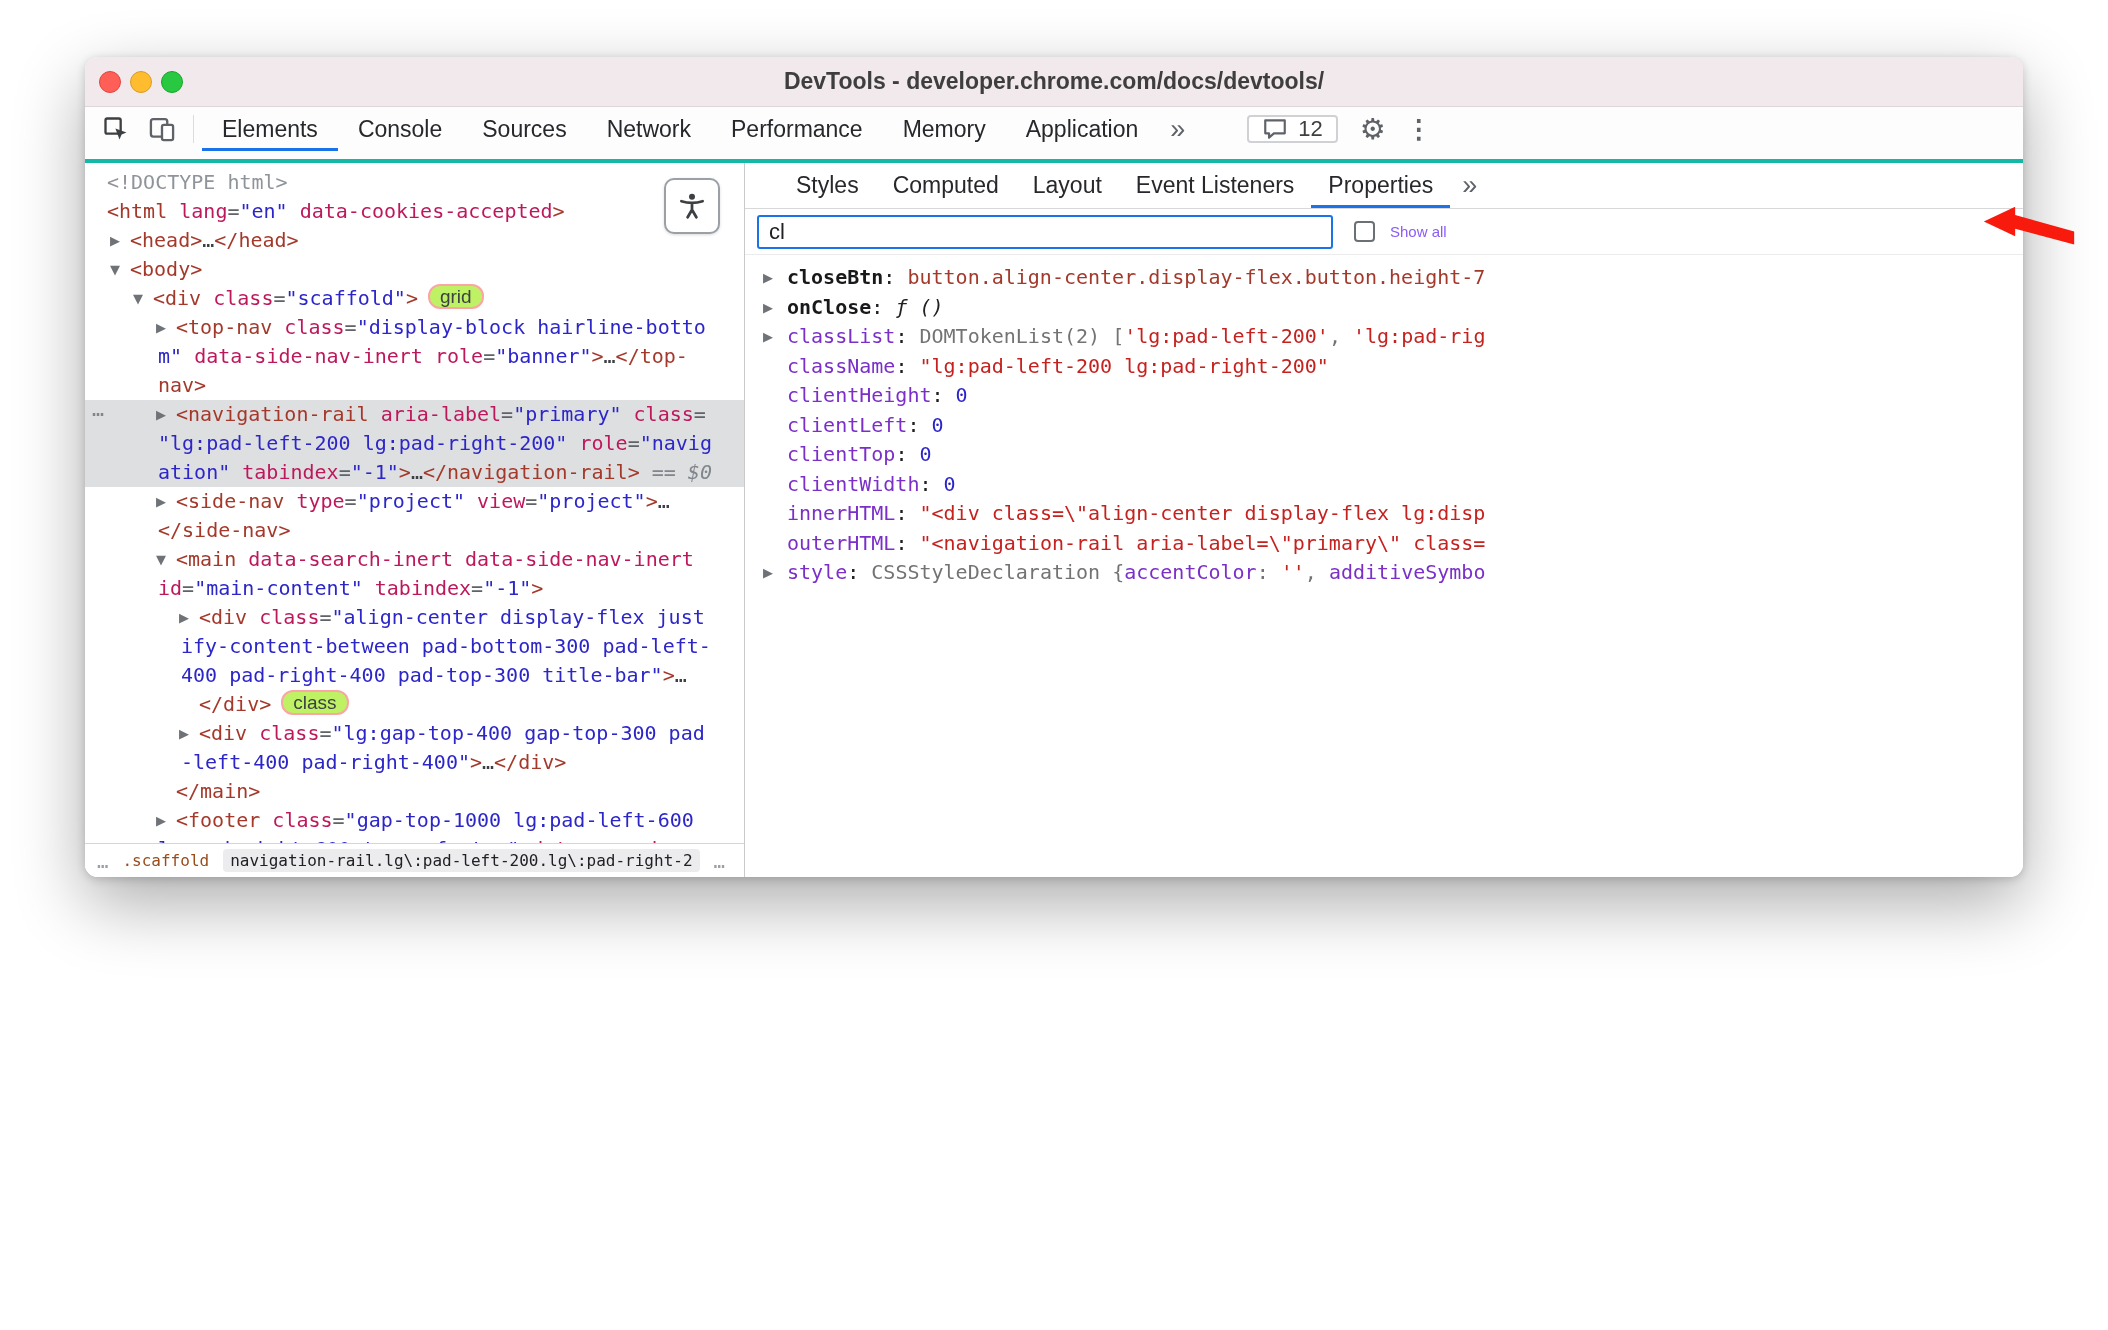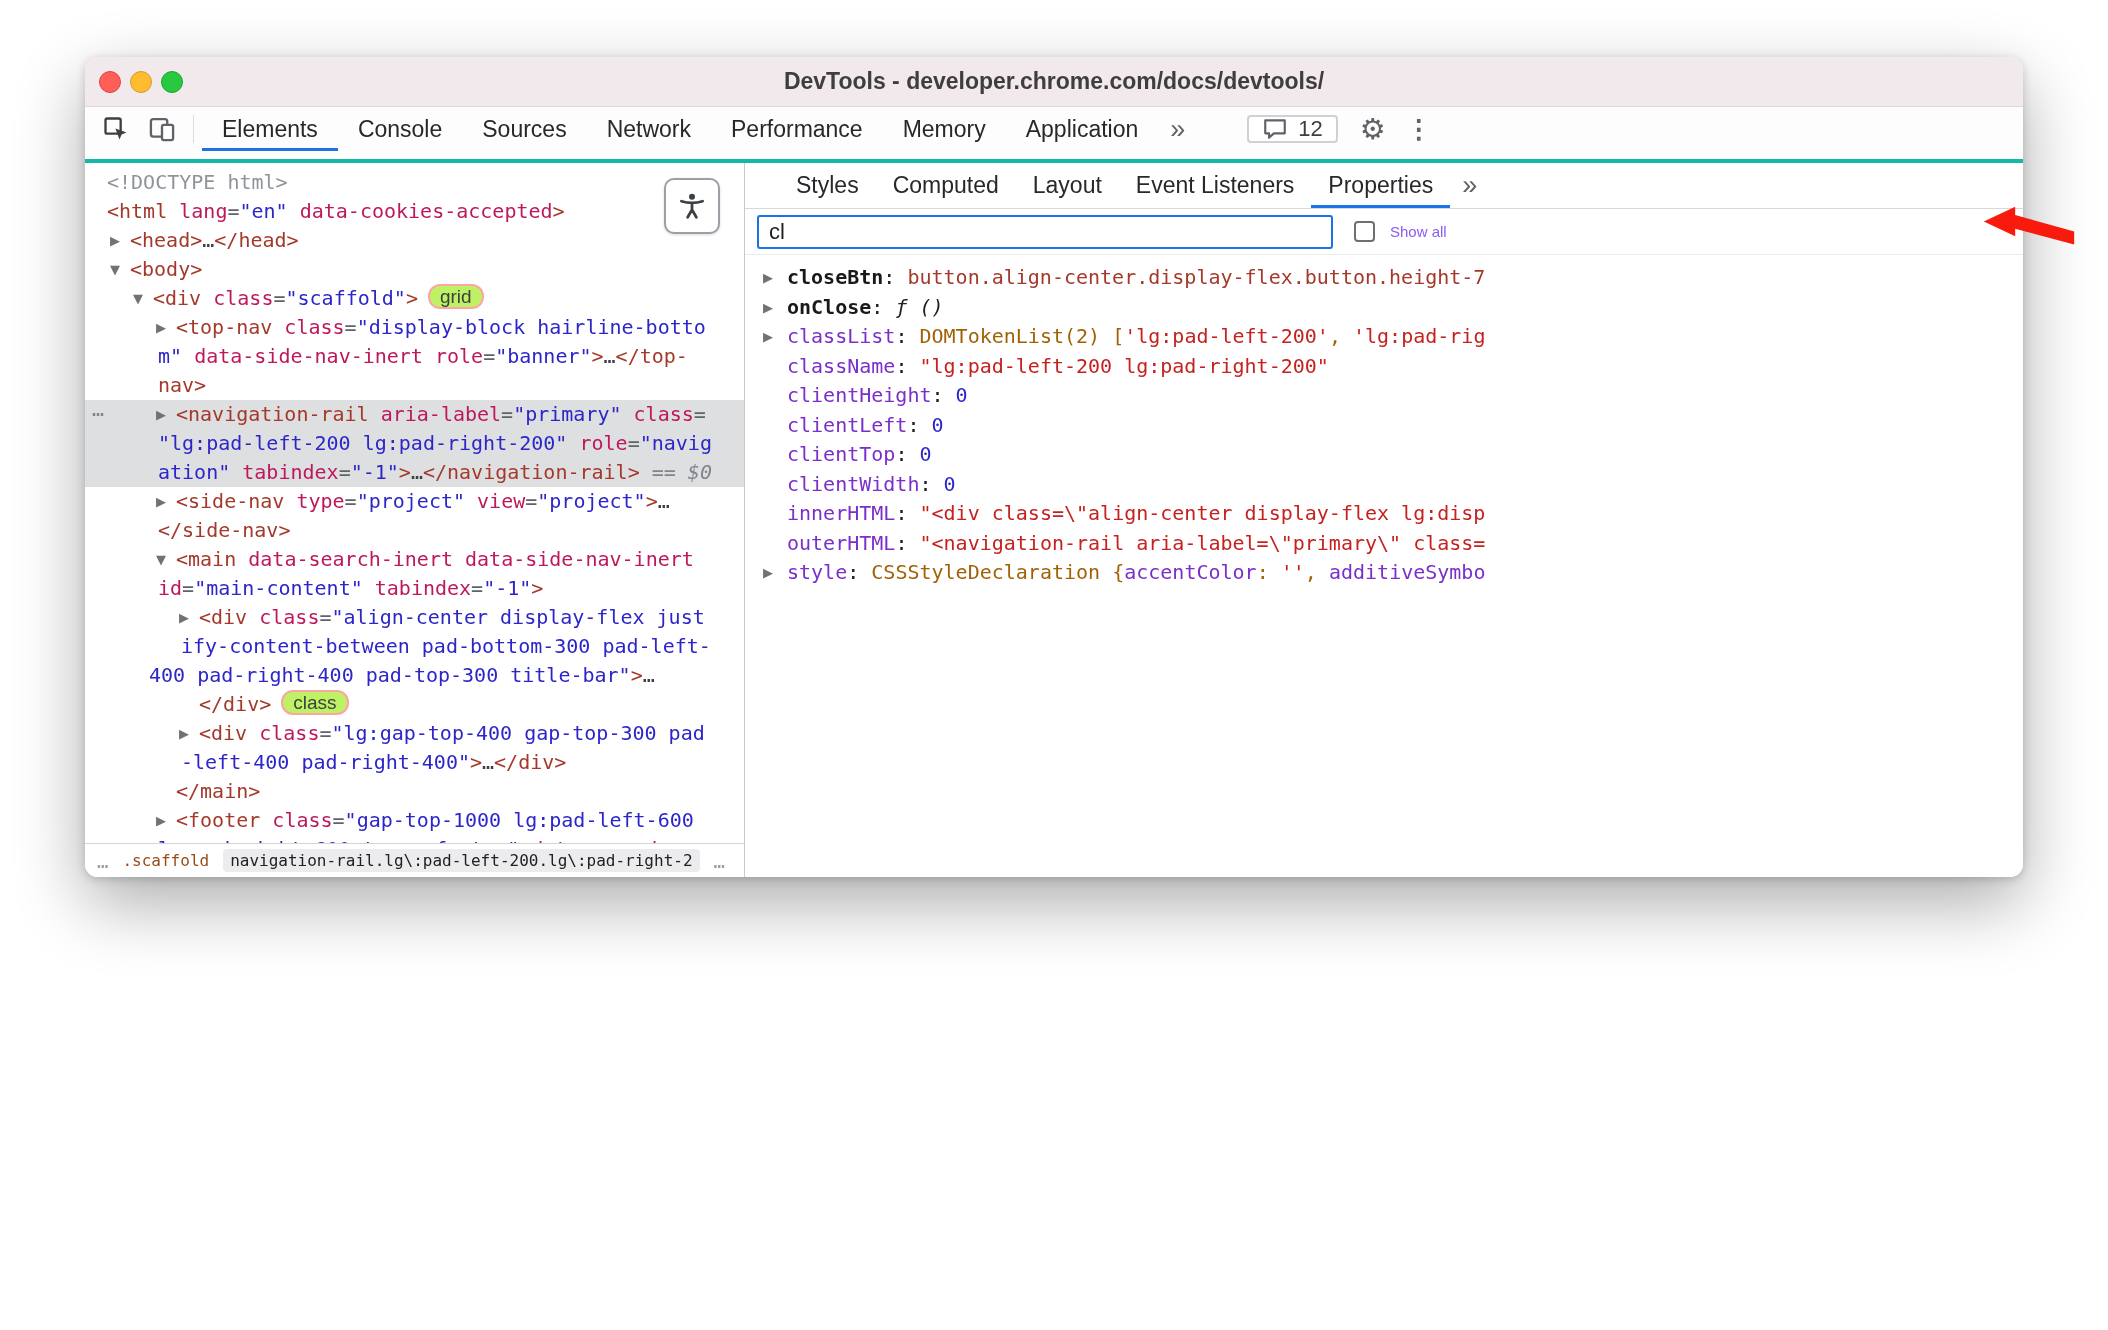--- a/index.html
+++ b/index.html
@@ -80,21 +80,21 @@
   .props{flex:1;overflow:hidden;padding:8px 0 0 12px;
          font-family:"DejaVu Sans Mono","Liberation Mono",monospace;font-size:20px;line-height:29.5px}
   .prow{position:relative;padding-left:30px;white-space:nowrap;overflow:hidden;cursor:default}
   .pw{position:absolute;left:6px;top:0;font-size:13px;line-height:29.5px;color:#6f7377;
       font-family:"DejaVu Sans",sans-serif;cursor:pointer}
   .pn{color:#7b2fc9}
   .pn.own{color:#18191b;font-weight:bold}
   .pcolon{color:#202124}
   .pv-node{color:#a4392b}
   .pv-func{color:#202124;font-style:italic}
-  .pv-obj{color:#a16207}
+  .pv-obj{color:#737373}
   .pv-string{color:#c5221f}
   .pv-number{color:#2c26c9}
   .pv-pname{color:#7b2fc9}
   .red-arrow{position:absolute;left:1982px;top:205px;width:94px;height:42px}
 </style>
 </head>
 <body>
 
 <div class="stage">
   <div class="window">
@@ -156,21 +156,21 @@
             <div class="tline" style="padding-left: 73px;"><span class="tk-tag">nav&gt;</span></div>
             <div class="tline sel" style="padding-left: 91px;"><span class="gutter">⋯</span><span class="tw" style="left: 71px;">▶</span><span class="tk-tag">&lt;navigation-rail</span><span class="tk-attr"> aria-label</span><span class="tk-punct">=</span><span class="tk-value">"primary"</span><span class="tk-attr"> class</span><span class="tk-punct">=</span></div>
             <div class="tline sel" style="padding-left: 73px;"><span class="tk-value">"lg:pad-left-200 lg:pad-right-200"</span><span class="tk-attr"> role</span><span class="tk-punct">=</span><span class="tk-value">"navig</span></div>
             <div class="tline sel" style="padding-left: 73px;"><span class="tk-value">ation"</span><span class="tk-attr"> tabindex</span><span class="tk-punct">=</span><span class="tk-value">"-1"</span><span class="tk-tag">&gt;</span><span class="tk-ellipsis">…</span><span class="tk-tag">&lt;/navigation-rail&gt;</span><span class="tk-eq"> == $0</span></div>
             <div class="tline" style="padding-left: 91px;"><span class="tw" style="left: 71px;">▶</span><span class="tk-tag">&lt;side-nav</span><span class="tk-attr"> type</span><span class="tk-punct">=</span><span class="tk-value">"project"</span><span class="tk-attr"> view</span><span class="tk-punct">=</span><span class="tk-value">"project"</span><span class="tk-tag">&gt;</span><span class="tk-ellipsis">…</span></div>
             <div class="tline" style="padding-left: 73px;"><span class="tk-tag">&lt;/side-nav&gt;</span></div>
             <div class="tline" style="padding-left: 91px;"><span class="tw" style="left: 71px;">▼</span><span class="tk-tag">&lt;main</span><span class="tk-attr"> data-search-inert</span><span class="tk-attr"> data-side-nav-inert</span></div>
             <div class="tline" style="padding-left: 73px;"><span class="tk-attr">id</span><span class="tk-punct">=</span><span class="tk-value">"main-content"</span><span class="tk-attr"> tabindex</span><span class="tk-punct">=</span><span class="tk-value">"-1"</span><span class="tk-tag">&gt;</span></div>
             <div class="tline" style="padding-left: 114px;"><span class="tw" style="left: 94px;">▶</span><span class="tk-tag">&lt;div</span><span class="tk-attr"> class</span><span class="tk-punct">=</span><span class="tk-value">"align-center display-flex just</span></div>
             <div class="tline" style="padding-left: 96px;"><span class="tk-value">ify-content-between pad-bottom-300 pad-left-</span></div>
-            <div class="tline" style="padding-left: 64px;"><span class="tk-value">400 pad-right-400 pad-top-300 title-bar"</span><span class="tk-tag">&gt;</span><span class="tk-ellipsis">…</span></div>
+            <div class="tline" style="padding-left: 96px;"><span class="tk-value">400 pad-right-400 pad-top-300 title-bar"</span><span class="tk-tag">&gt;</span><span class="tk-ellipsis">…</span></div>
             <div class="tline" style="padding-left: 114px;"><span class="tk-tag">&lt;/div&gt;</span><span class="badge">class</span></div>
             <div class="tline" style="padding-left: 114px;"><span class="tw" style="left: 94px;">▶</span><span class="tk-tag">&lt;div</span><span class="tk-attr"> class</span><span class="tk-punct">=</span><span class="tk-value">"lg:gap-top-400 gap-top-300 pad</span></div>
             <div class="tline" style="padding-left: 96px;"><span class="tk-value">-left-400 pad-right-400"</span><span class="tk-tag">&gt;</span><span class="tk-ellipsis">…</span><span class="tk-tag">&lt;/div&gt;</span></div>
             <div class="tline" style="padding-left: 91px;"><span class="tk-tag">&lt;/main&gt;</span></div>
             <div class="tline" style="padding-left: 91px;"><span class="tw" style="left: 71px;">▶</span><span class="tk-tag">&lt;footer</span><span class="tk-attr"> class</span><span class="tk-punct">=</span><span class="tk-value">"gap-top-1000 lg:pad-left-600</span></div>
             <div class="tline" style="padding-left: 73px;"><span class="tk-value">lg:pad-right-600 type--footer"</span><span class="tk-attr"> data-search-</span></div>
           </div>
         <button class="a11y">
           <svg width="30" height="30" viewBox="0 0 24 24">
             <circle cx="12" cy="4.6" r="2.4" fill="#3c4043"></circle>

